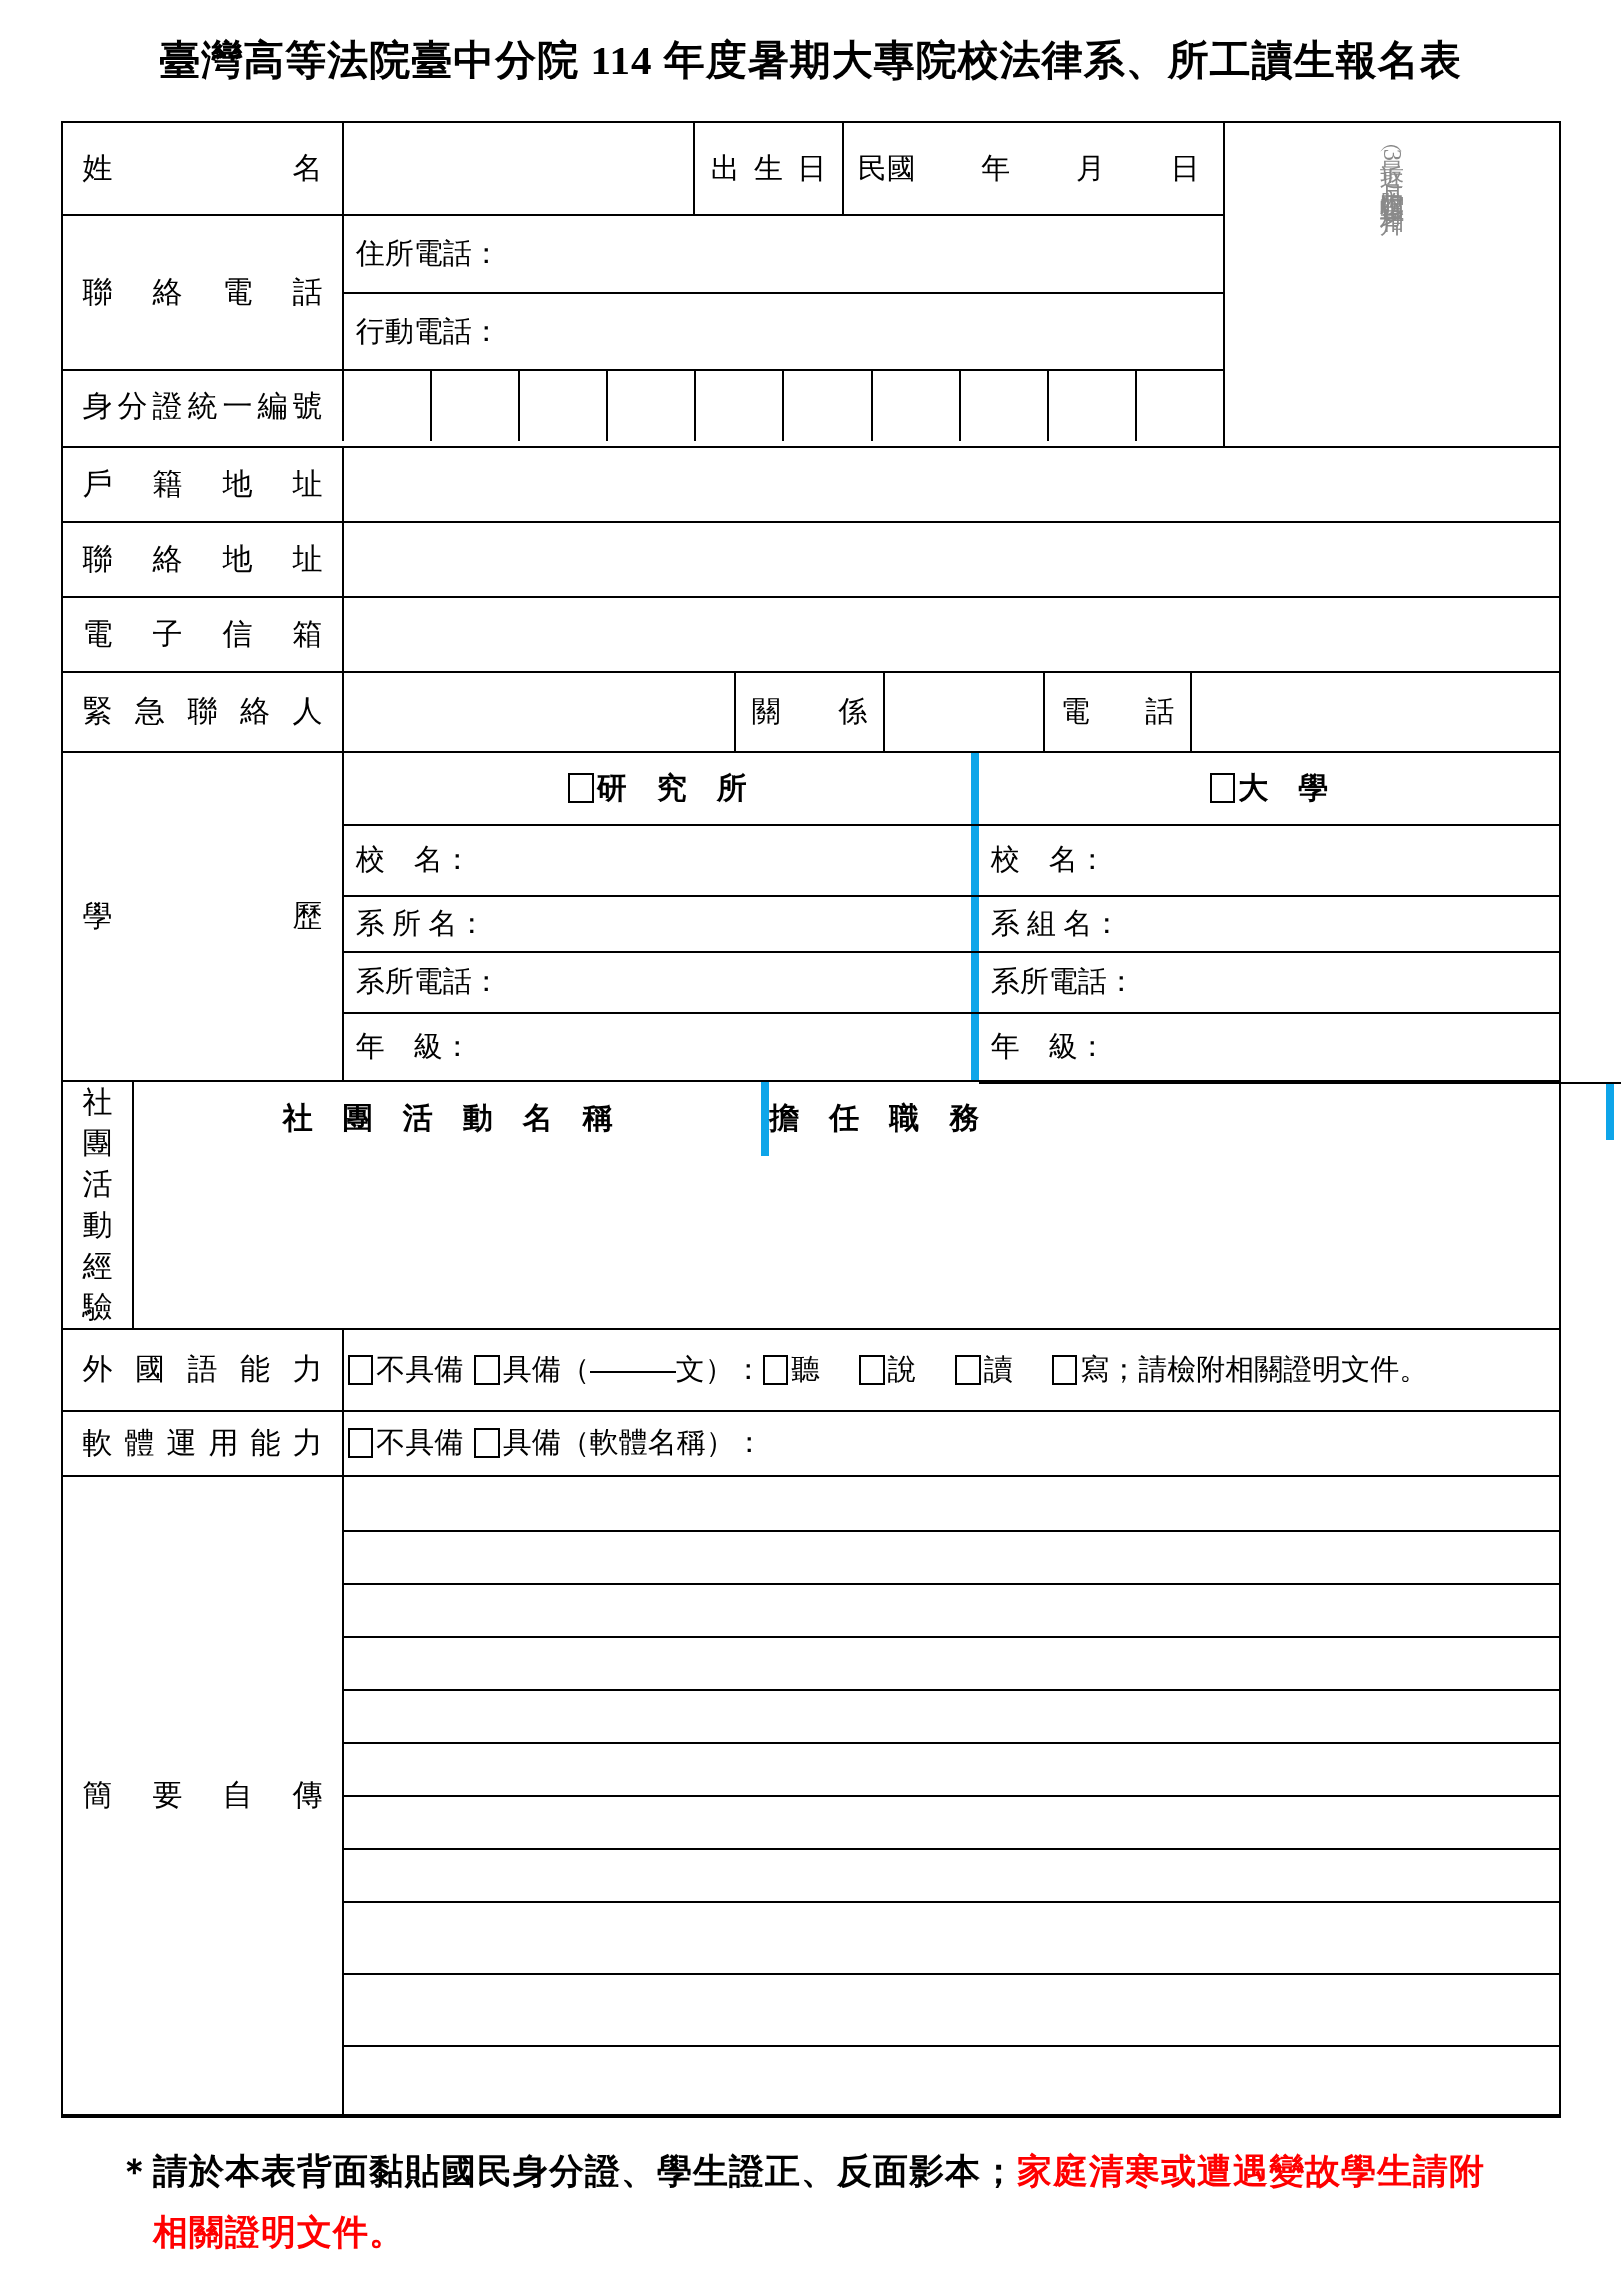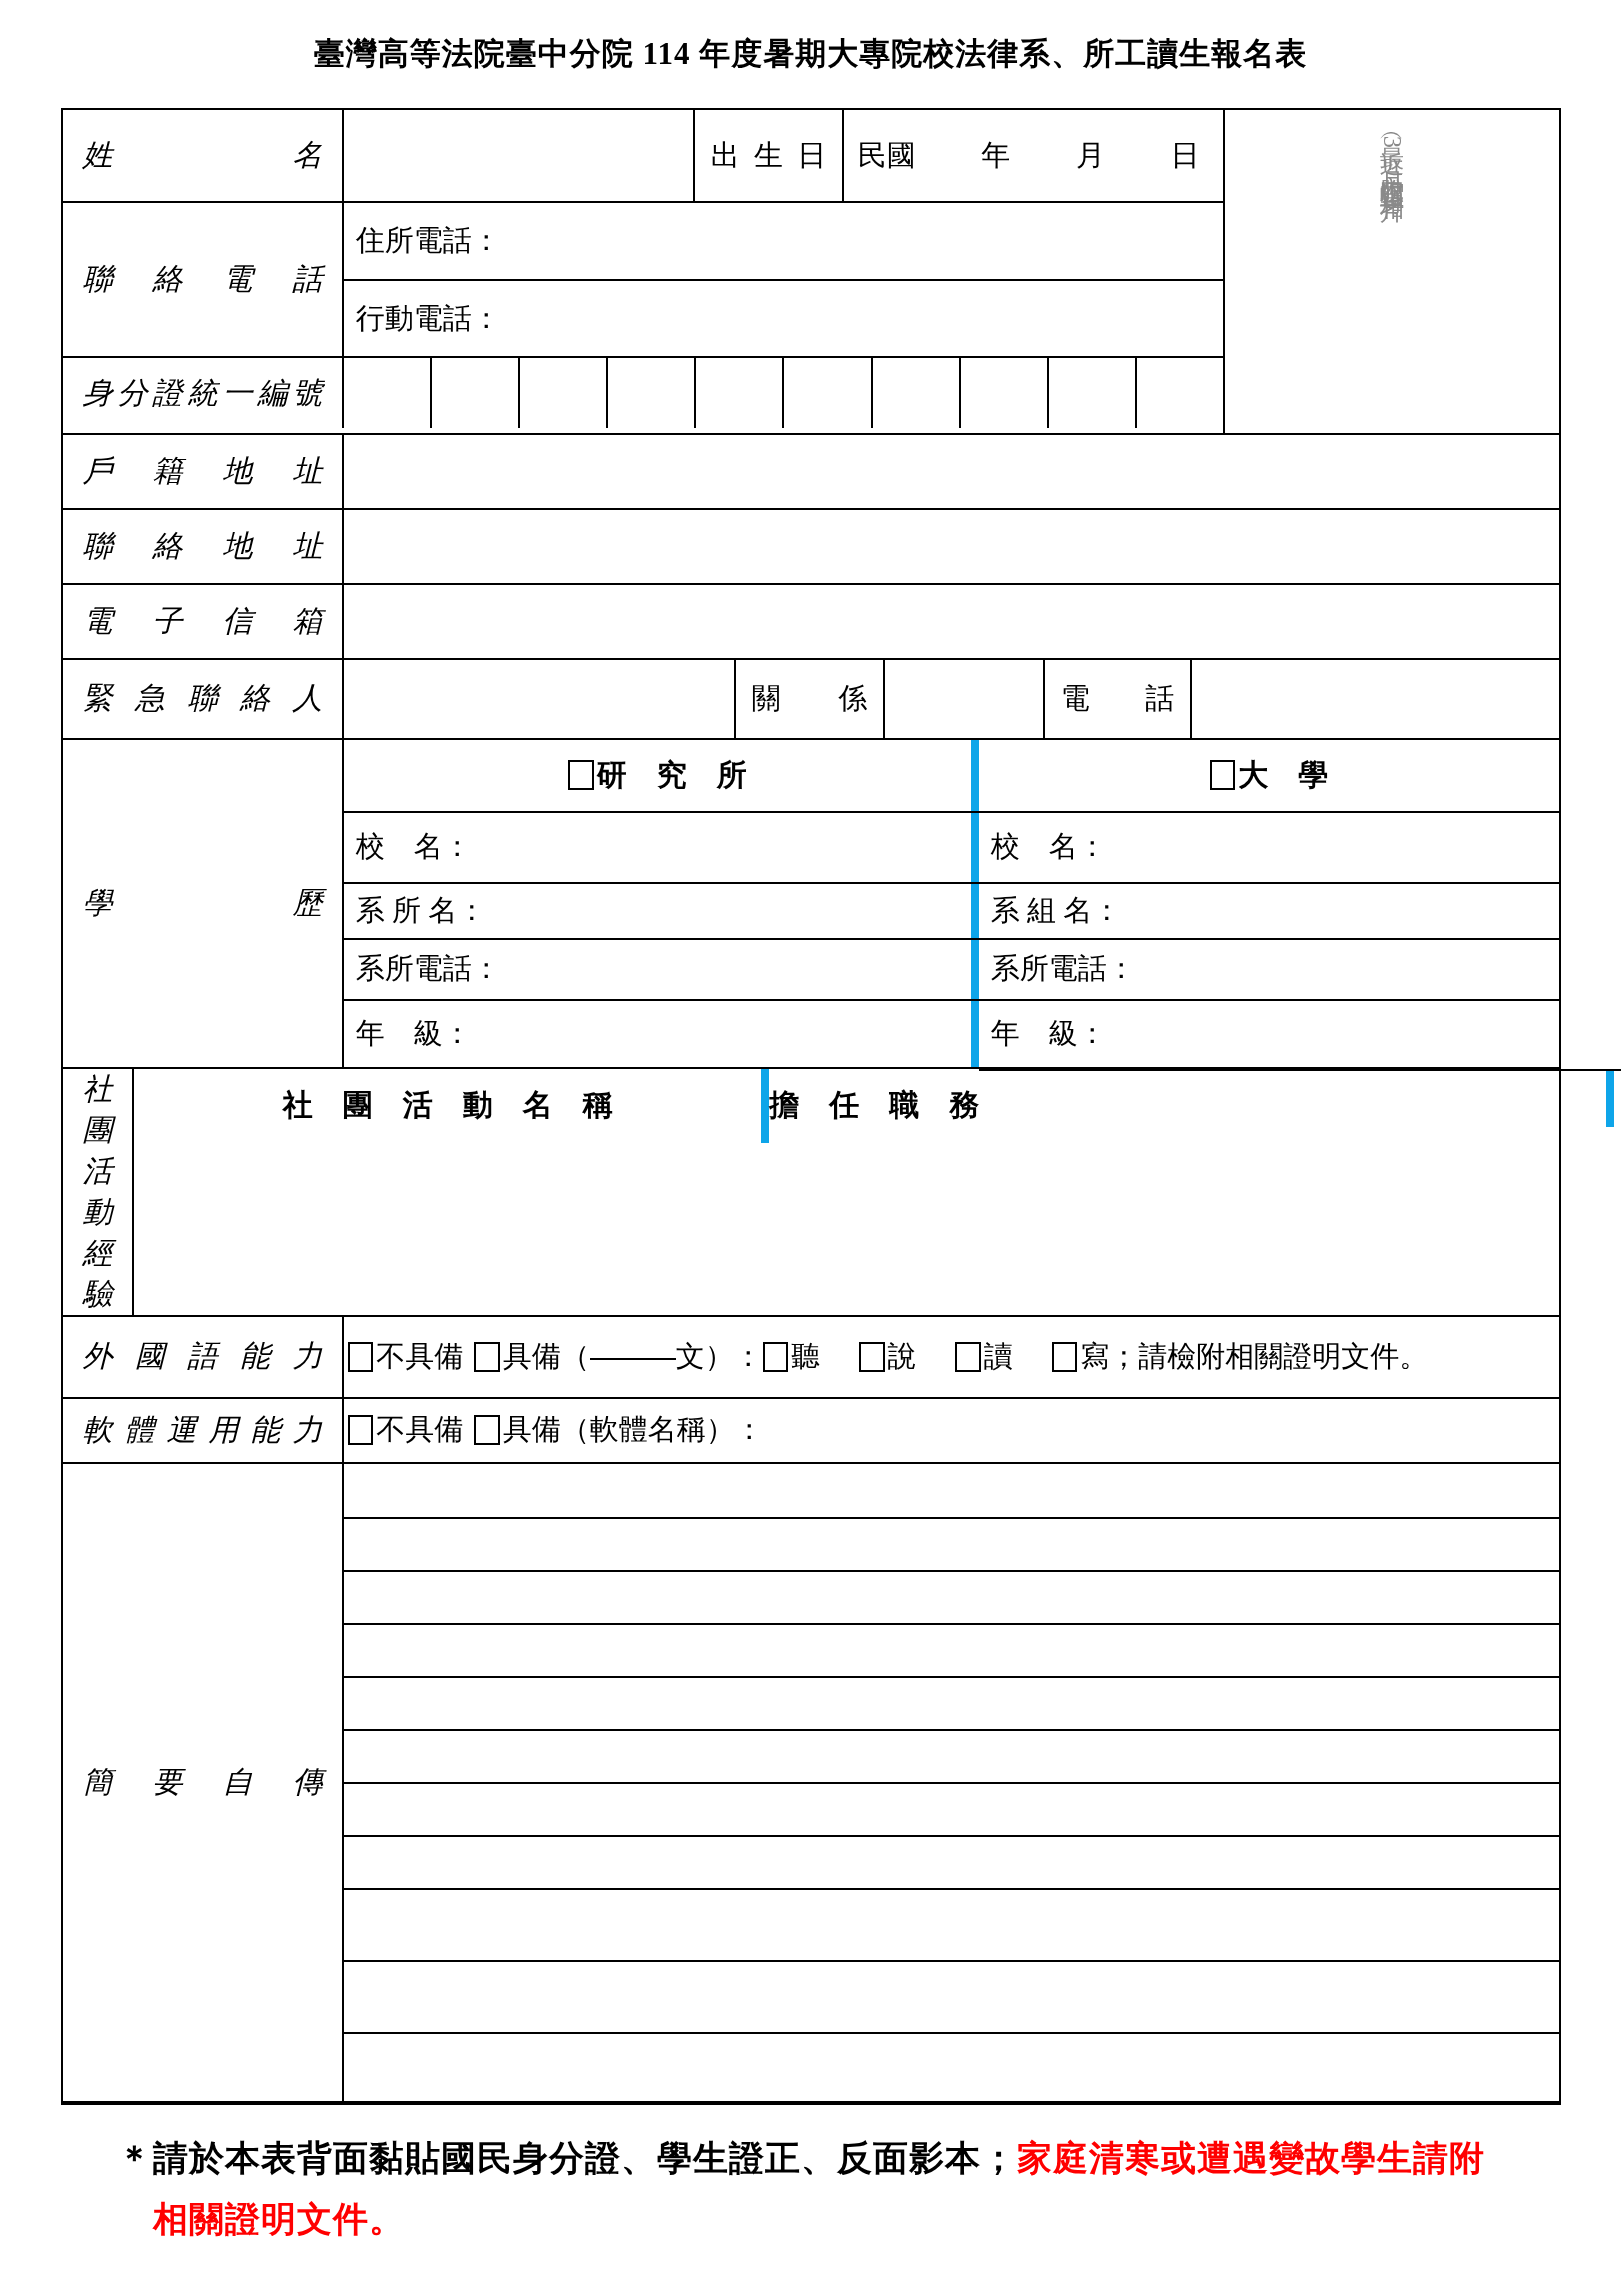--- a/index.html
+++ b/index.html
@@ -6,21 +6,21 @@
   html, body { background: #ffffff; }
   body {
     width: 1621px; height: 2293px;
     font-family: "Liberation Serif", "DejaVu Serif", serif;
     color: #000;
     position: relative;
   }
   .page-title {
     padding-top: 33px;
     text-align: center;
-    font-size: 31px;
+    font-size: 41px;
     font-weight: bold;
     letter-spacing: 1px;
     white-space: nowrap;
   }
   .form-table {
     width: 1500px;
     margin: 33px 0 0 61px;
     border: 2.9px solid #000;
     border-bottom-width: 4.9px;
     background: #fff;
@@ -32,21 +32,20 @@
   .lab {
     width: 281px;
     border-right: 2px solid #000;
     display: flex; align-items: center;
     font-size: 30px;
   }
   .lab > span {
     display: block; flex: 1;
     text-align: justify; text-align-last: justify;
     padding: 0 19.6px;
-    font-style: italic;
   }
   .cell { display: flex; align-items: center; font-size: 29px; }
   .fill { flex: 1; }
   .pl { padding-left: 11.8px; }
   .jlab {
     display: flex; align-items: center; font-size: 29px;
   }
   .jlab > span {
     display: block; flex: 1;
     text-align: justify; text-align-last: justify;

